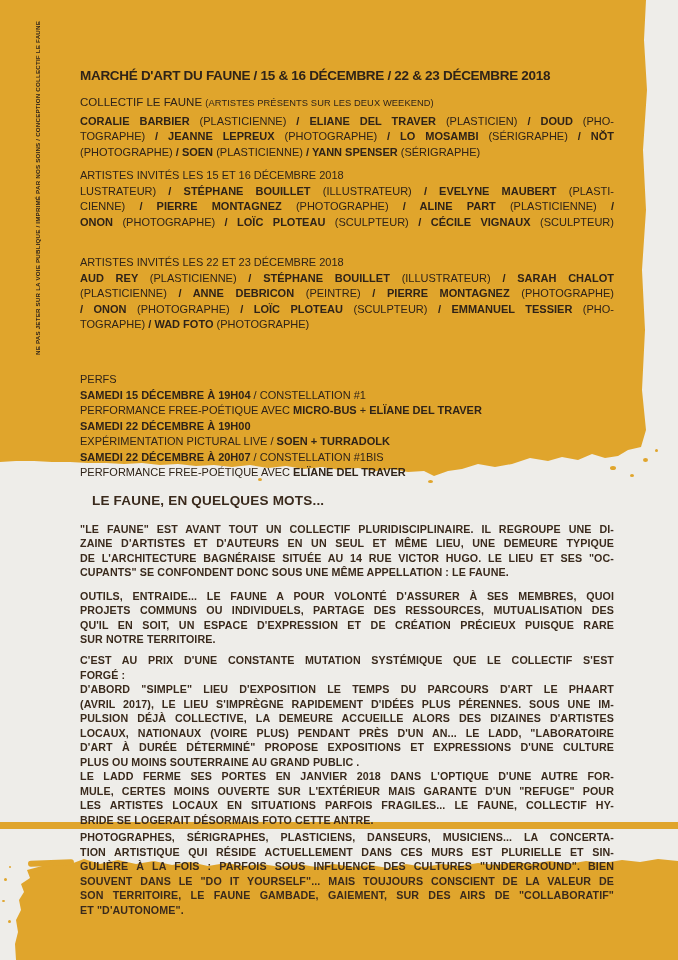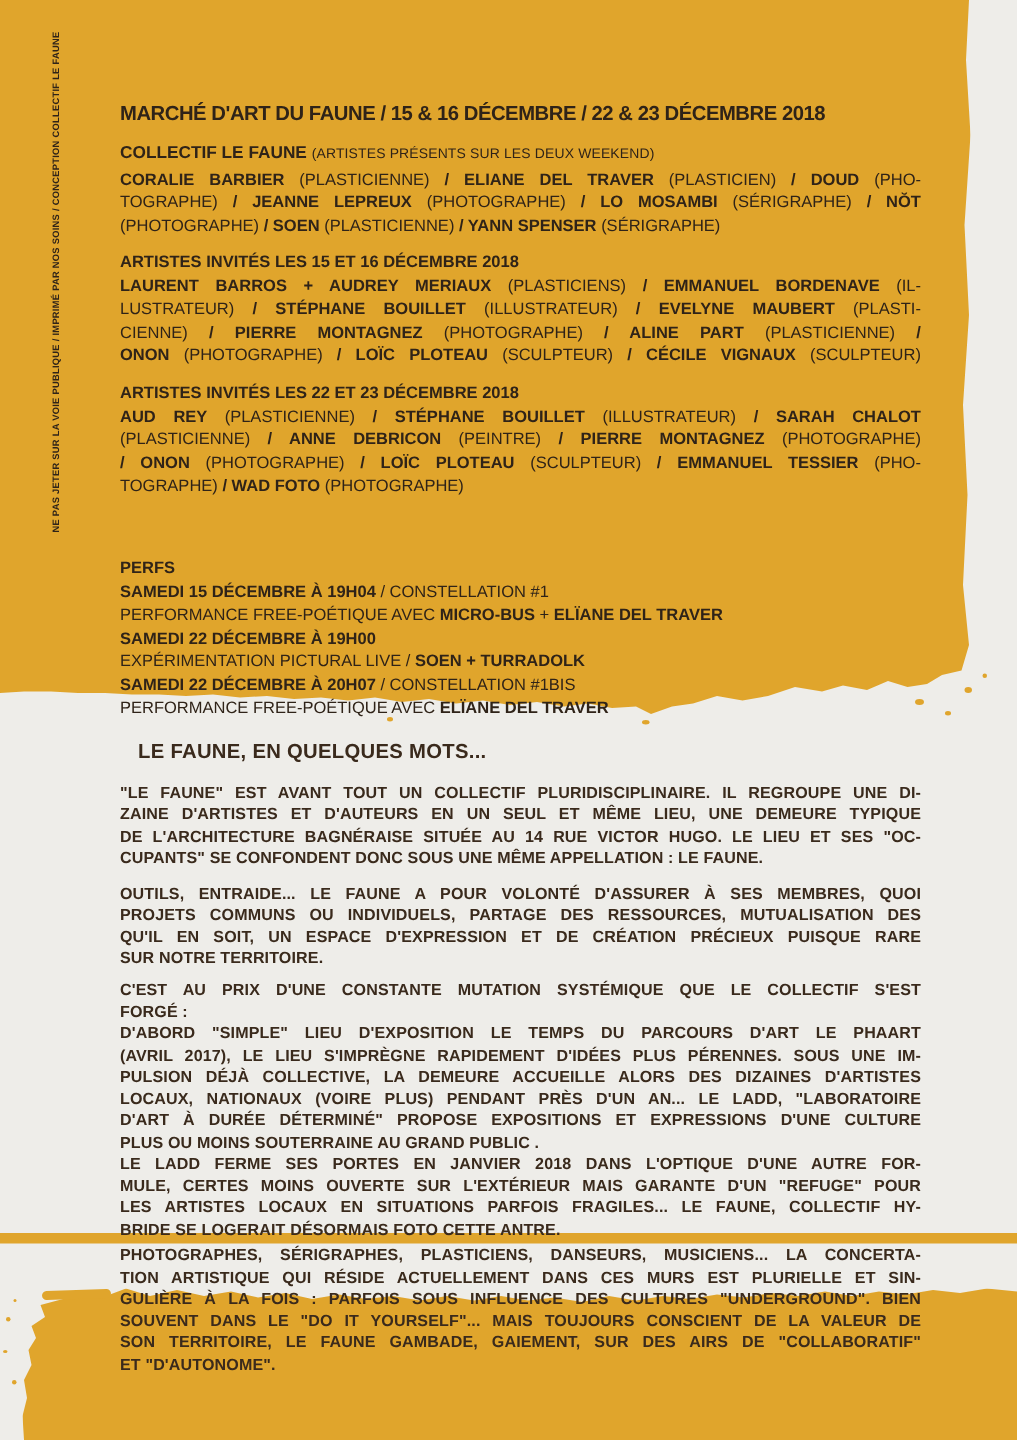--- a/index.html
+++ b/index.html
@@ -40,21 +40,21 @@
   .on-yellow{color:var(--ink-on-yellow);}
   .on-paper{color:var(--ink-on-paper);}
   .tl{white-space:nowrap;}
   .tl.j{white-space:normal;text-align:justify;text-align-last:justify;}
   .sb{font-weight:700;}
   .sr{font-weight:400;}
   .title{
     top:68px;font-size:13.5px;font-weight:700;letter-spacing:-0.3px;white-space:nowrap;line-height:16px;
   }
   .list-sec{font-size:11px;line-height:15.5px;letter-spacing:0;}
-  .sec-heading{font-weight:700;white-space:nowrap;}
+  .sec-heading{font-weight:400;white-space:nowrap;}
   .collectif-note{font-size:9.3px;font-weight:400;letter-spacing:0.1px;}
   .collectif-lines{margin-top:2px;}
   .perfs-sec{font-size:11px;line-height:15.5px;margin-top:32px;}
   .about-heading{top:493px;font-size:13.5px;font-weight:700;letter-spacing:0.2px;white-space:nowrap;padding-left:12px;}
   .para{font-size:10.7px;font-weight:700;line-height:14.4px;letter-spacing:0.1px;}
   .para .tl{white-space:nowrap;}
   .side-note{
     position:absolute;left:34px;top:355px;width:330px;
     transform:rotate(-90deg);transform-origin:0 0;
     font-size:6.2px;font-weight:700;letter-spacing:0.2px;white-space:nowrap;
@@ -88,21 +88,20 @@
   <div class="collectif-lines">
       <div class="tl j"><span class="sb">CORALIE BARBIER </span><span class="sr">(PLASTICIENNE) </span><span class="sb">/ </span><span class="sb">ELIANE DEL TRAVER </span><span class="sr">(PLASTICIEN) </span><span class="sb">/ </span><span class="sb">DOUD </span><span class="sr">(PHO-</span></div>
       <div class="tl j"><span class="sr">TOGRAPHE) </span><span class="sb">/ </span><span class="sb">JEANNE LEPREUX </span><span class="sr">(PHOTOGRAPHE) </span><span class="sb">/ </span><span class="sb">LO MOSAMBI </span><span class="sr">(SÉRIGRAPHE) </span><span class="sb">/ </span><span class="sb">NŎT</span></div>
       <div class="tl"><span class="sr">(PHOTOGRAPHE) </span><span class="sb">/ </span><span class="sb">SOEN </span><span class="sr">(PLASTICIENNE) </span><span class="sb">/ </span><span class="sb">YANN SPENSER </span><span class="sr">(SÉRIGRAPHE)</span></div>
     </div>
 </div>
 
 <div class="block list-sec on-yellow" style="top:168px">
   <div class="tl sec-heading">ARTISTES INVITÉS LES 15 ET 16 DÉCEMBRE 2018</div>
   <div>
-      <div class="tl j"><span class="sb">LAURENT BARROS + AUDREY MERIAUX </span><span class="sr">(PLASTICIENS) </span><span class="sb">/ </span><span class="sb">EMMANUEL BORDENAVE </span><span class="sr">(IL-</span></div>
       <div class="tl j"><span class="sr">LUSTRATEUR) </span><span class="sb">/ </span><span class="sb">STÉPHANE BOUILLET </span><span class="sr">(ILLUSTRATEUR) </span><span class="sb">/ </span><span class="sb">EVELYNE MAUBERT </span><span class="sr">(PLASTI-</span></div>
       <div class="tl j"><span class="sr">CIENNE) </span><span class="sb">/ </span><span class="sb">PIERRE MONTAGNEZ </span><span class="sr">(PHOTOGRAPHE) </span><span class="sb">/ </span><span class="sb">ALINE PART </span><span class="sr">(PLASTICIENNE) </span><span class="sb">/</span></div>
       <div class="tl j"><span class="sb">ONON </span><span class="sr">(PHOTOGRAPHE) </span><span class="sb">/ </span><span class="sb">LOÏC PLOTEAU </span><span class="sr">(SCULPTEUR) </span><span class="sb">/ </span><span class="sb">CÉCILE VIGNAUX </span><span class="sr">(SCULPTEUR)</span></div>
     </div>
 </div>
 
 <div class="block list-sec on-yellow" style="top:255px">
   <div class="tl sec-heading">ARTISTES INVITÉS LES 22 ET 23 DÉCEMBRE 2018</div>
   <div>
       <div class="tl j"><span class="sb">AUD REY </span><span class="sr">(PLASTICIENNE) </span><span class="sb">/ </span><span class="sb">STÉPHANE BOUILLET </span><span class="sr">(ILLUSTRATEUR) </span><span class="sb">/ </span><span class="sb">SARAH CHALOT</span></div>

